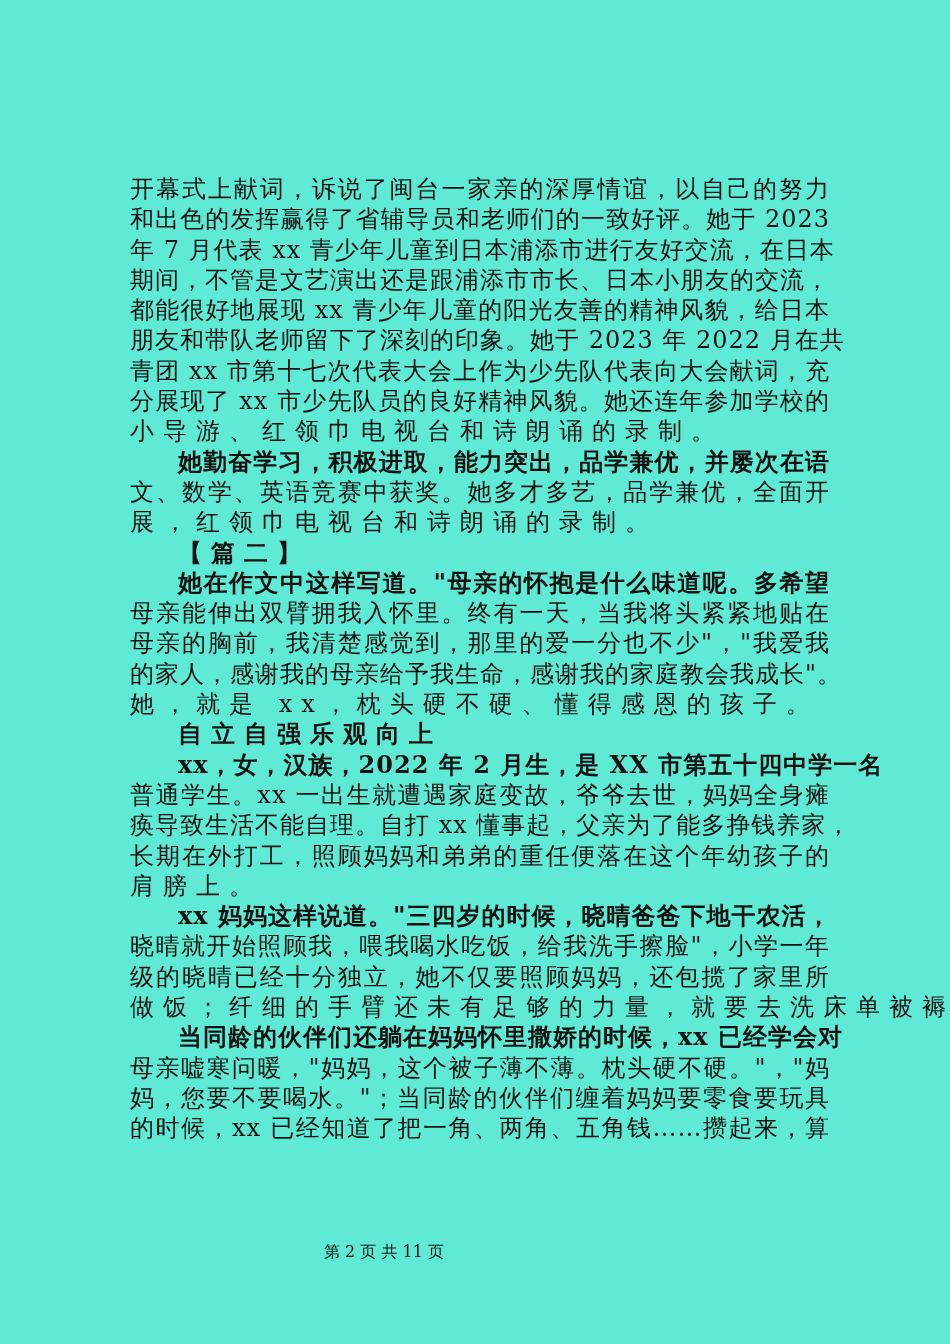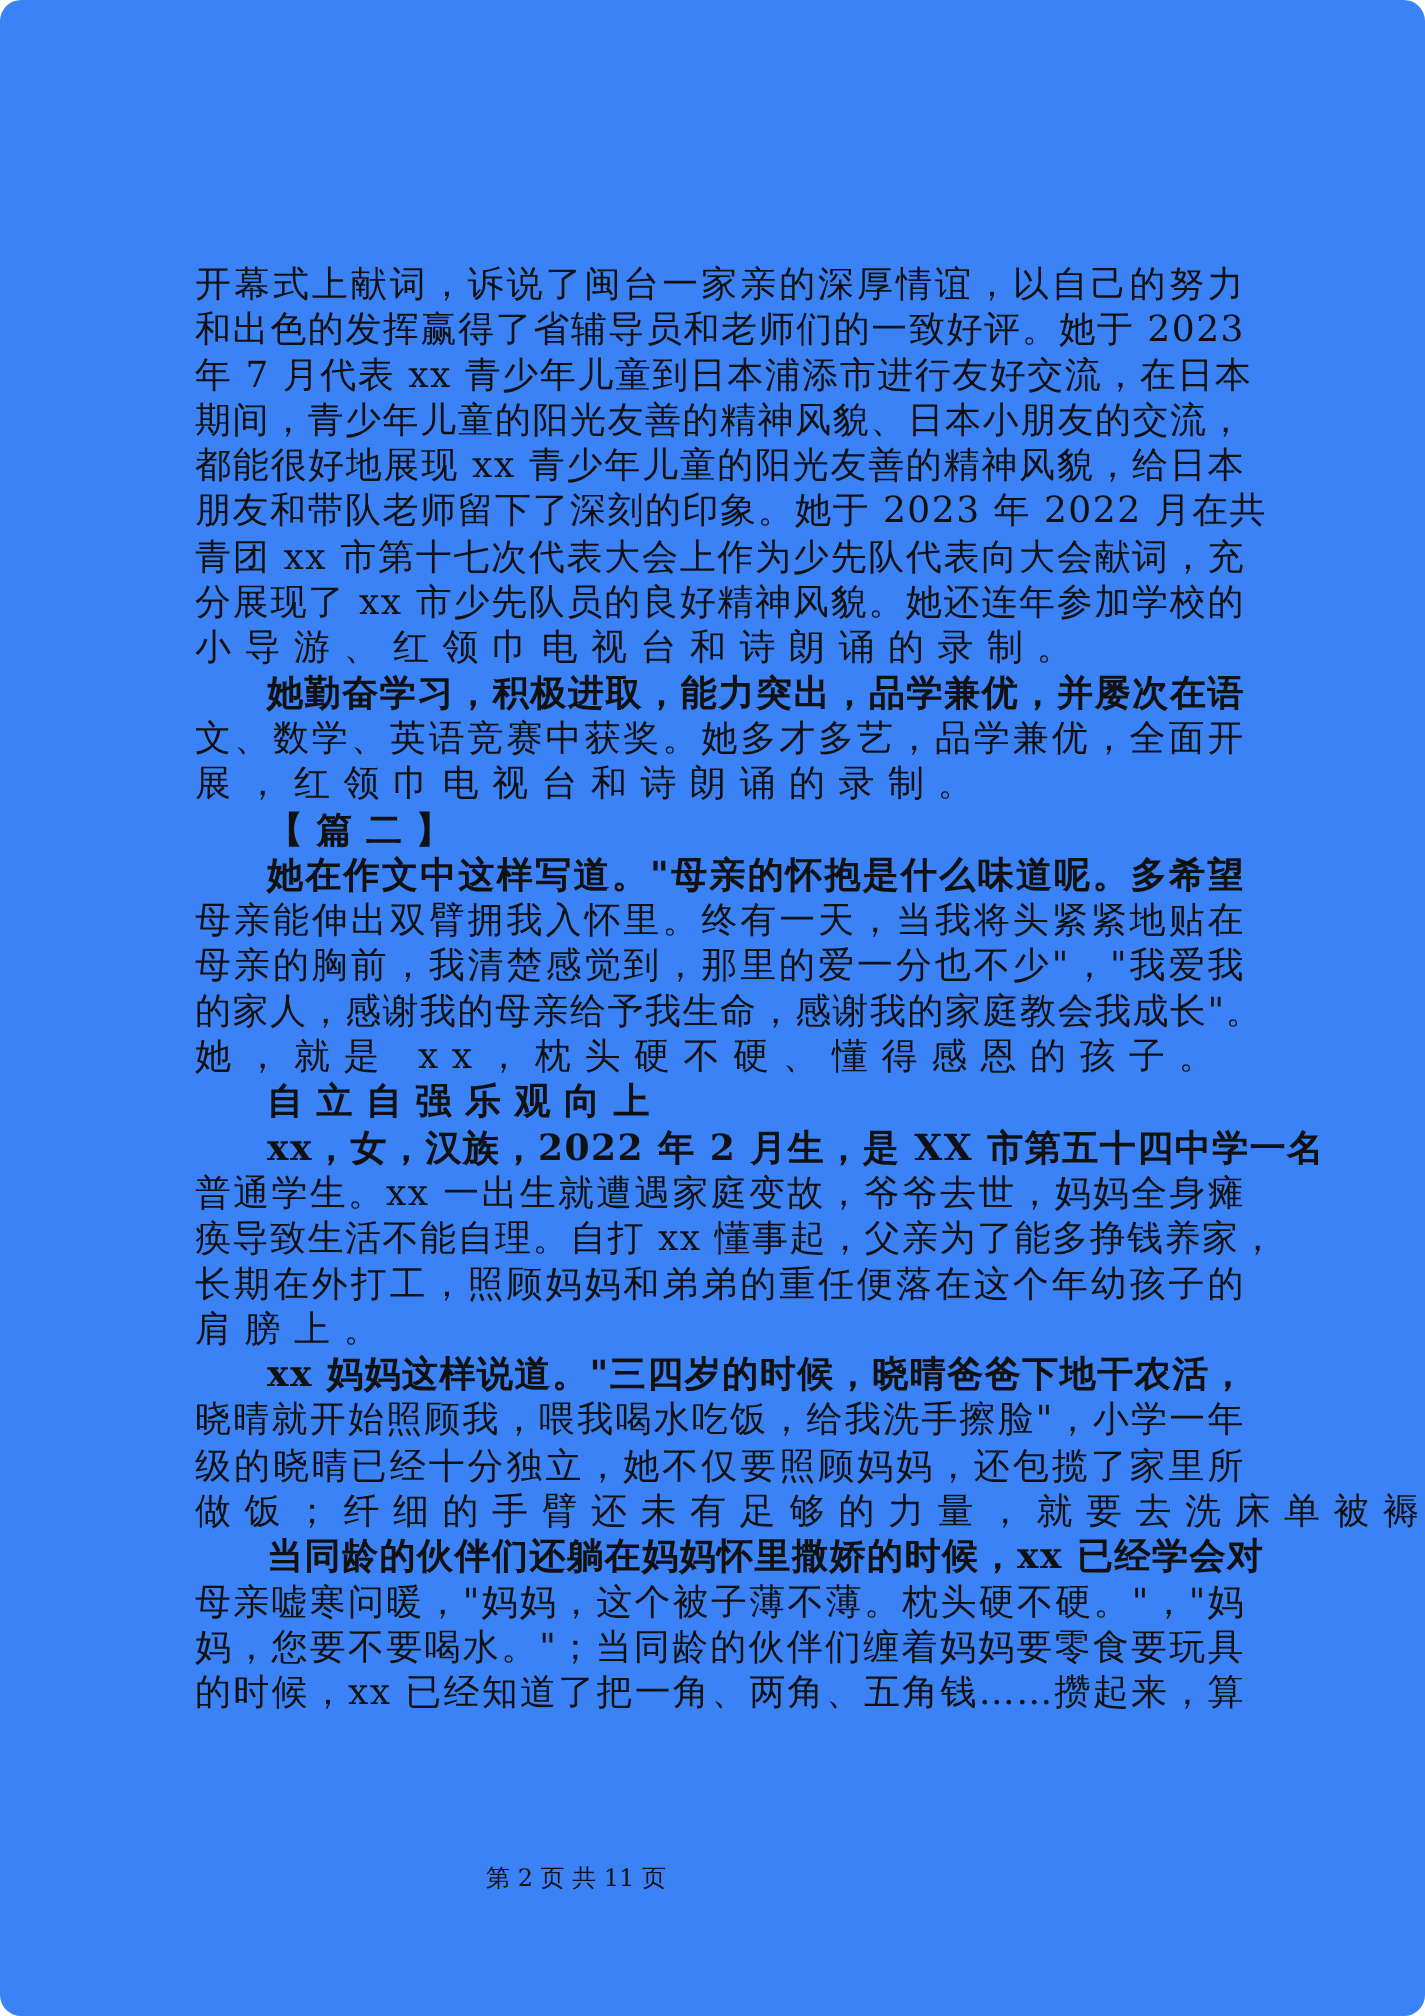--- a/index.html
+++ b/index.html
@@ -1,35 +1,35 @@
 <!DOCTYPE html>
 <html><head>
   <meta charset="utf-8">
   <style>
     html, body { margin: 0; padding: 0; background: #ffffff; }
     body { width: 950px; height: 1344px; position: relative; overflow: hidden;
            font-family: "DejaVu Serif", "Liberation Serif", serif; color: #111; }
-    .page { position: absolute; left: 0; top: 0; width: 950px; height: 1344px; background: #3b82f6; border-radius: 14px; }
+    .page { position: absolute; left: 0; top: 0; width: 950px; height: 1344px; background: #5eead4; }
     .body-text { position: absolute; left: 130px; top: 174px; width: 700px; }
     .line { height: 30.3px; line-height: 30.3px; font-size: 24px; white-space: nowrap;
             text-align: justify; text-align-last: justify; letter-spacing: 1px; }
     .line.last { text-align-last: left; letter-spacing: 9px; }
     .line.indent { padding-left: 48px; font-weight: bold; }
     .footer { position: absolute; left: 0; width: 768px; top: 1240px; text-align: center;
               font-size: 16px; line-height: 24px; color: #111; }
   </style>
 </head>
 <body>
 
 <div class="page">
   <div class="body-text" id="body-text">
       <div class="line">开幕式上献词，诉说了闽台一家亲的深厚情谊，以自己的努力</div>
       <div class="line">和出色的发挥赢得了省辅导员和老师们的一致好评。她于 2023</div>
       <div class="line">年 7 月代表 xx 青少年儿童到日本浦添市进行友好交流，在日本</div>
-      <div class="line">期间，青少年儿童的阳光友善的精神风貌、日本小朋友的交流，</div>
+      <div class="line">期间，不管是文艺演出还是跟浦添市市长、日本小朋友的交流，</div>
       <div class="line">都能很好地展现 xx 青少年儿童的阳光友善的精神风貌，给日本</div>
       <div class="line">朋友和带队老师留下了深刻的印象。她于 2023 年 2022 月在共</div>
       <div class="line">青团 xx 市第十七次代表大会上作为少先队代表向大会献词，充</div>
       <div class="line">分展现了 xx 市少先队员的良好精神风貌。她还连年参加学校的</div>
       <div class="line last">小导游、红领巾电视台和诗朗诵的录制。</div>
       <div class="line indent">她勤奋学习，积极进取，能力突出，品学兼优，并屡次在语</div>
       <div class="line">文、数学、英语竞赛中获奖。她多才多艺，品学兼优，全面开</div>
       <div class="line last">展，红领巾电视台和诗朗诵的录制。</div>
       <div class="line indent last">【篇二】</div>
       <div class="line indent">她在作文中这样写道。"母亲的怀抱是什么味道呢。多希望</div>

